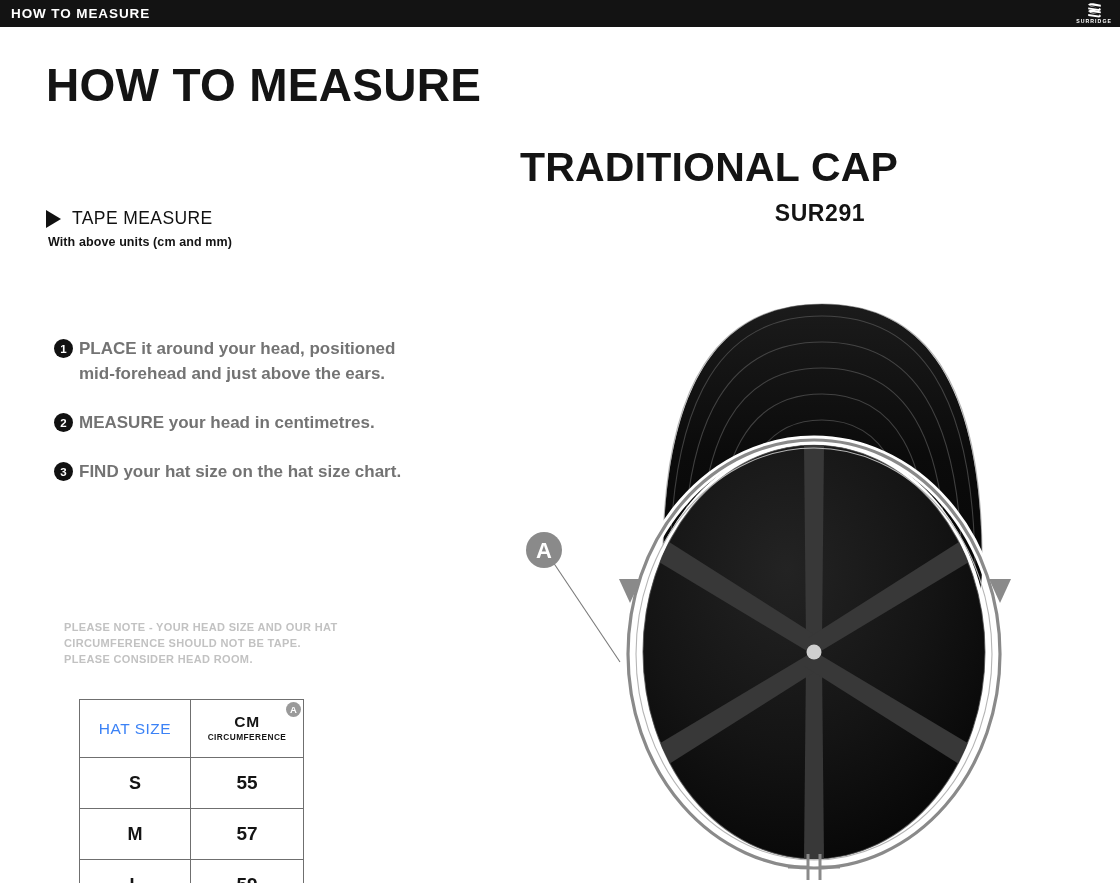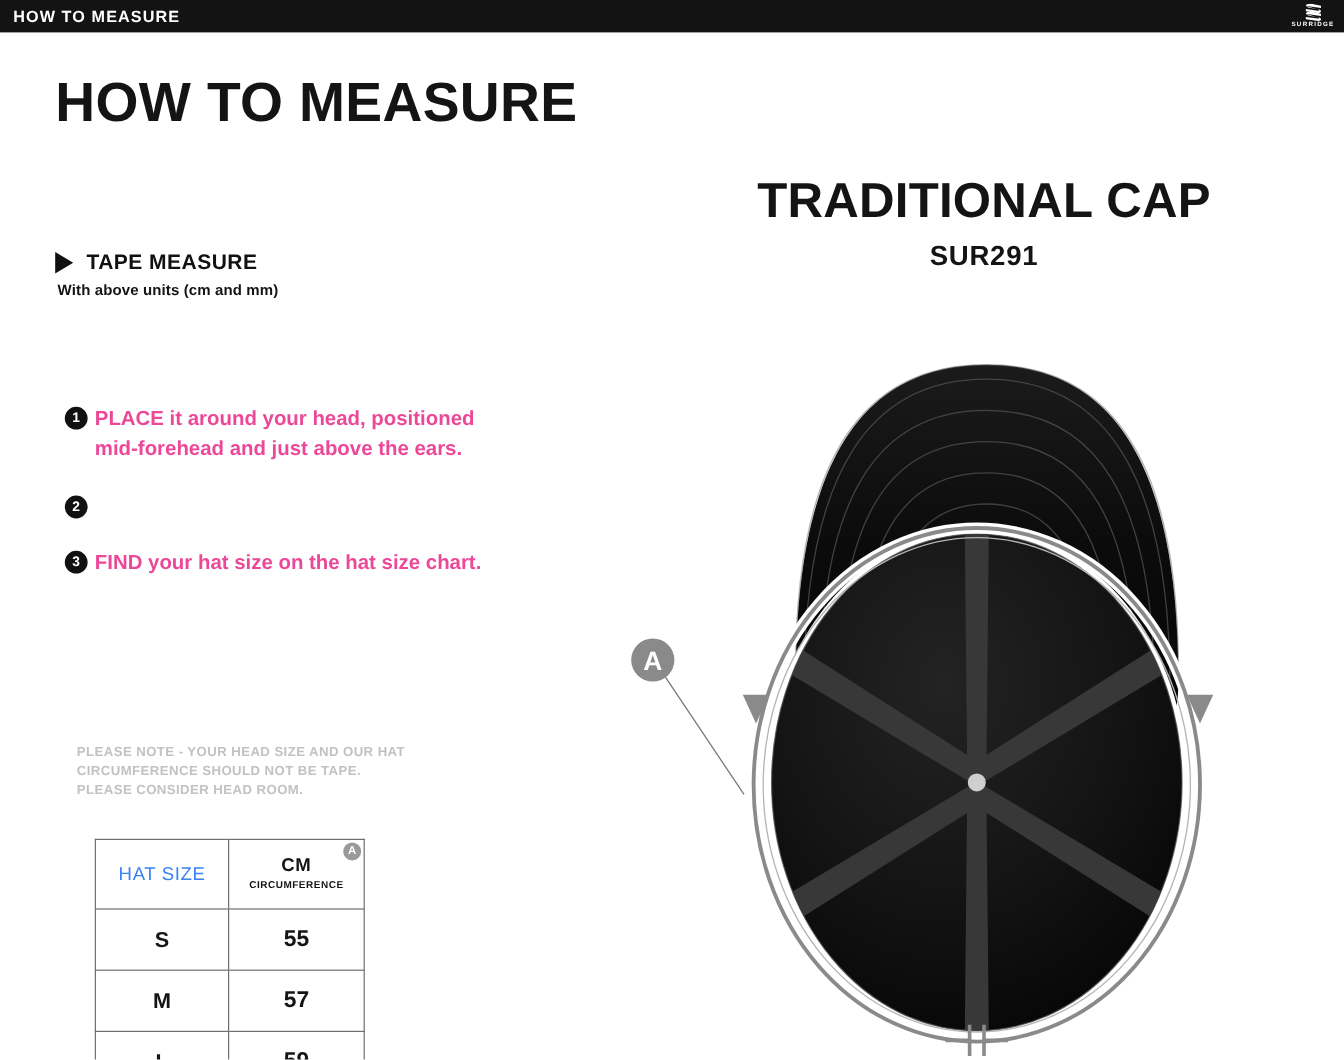--- a/index.html
+++ b/index.html
@@ -86,21 +86,21 @@
   }
   .tri-icon {
     width: 0; height: 0;
     border-left: 15px solid #111111;
     border-top: 9px solid transparent;
     border-bottom: 9px solid transparent;
     margin-right: 11px;
   }
   .tool-name {
     font-size: 17.5px;
-    font-weight: bold;
+    font-weight: normal;
     letter-spacing: 0.4px;
     line-height: 1;
   }
   .tool-sub {
     position: absolute;
     left: 48px; top: 209px;
     font-size: 12.5px;
     font-weight: bold;
     letter-spacing: 0.1px;
     line-height: 1;
@@ -129,21 +129,21 @@
     display: flex;
     align-items: center;
     justify-content: center;
     margin-top: 3px;
     margin-right: 6px;
   }
   .step-text {
     font-size: 17px;
     font-weight: bold;
     line-height: 1.48;
-    color: #ec4899;
+    color: #737373;
     max-width: 330px;
   }
 
   .note {
     position: absolute;
     left: 64px; top: 592px;
     font-size: 11px;
     font-weight: bold;
     letter-spacing: 0.35px;
     line-height: 1.46;
@@ -218,21 +218,21 @@
   .right-col {
     position: absolute;
     left: 520px; top: 27px;
     width: 600px;
     height: 856px;
   }
   .prod-title {
     position: absolute;
     left: 0; top: 120px;
     width: 600px;
-    text-align: center;
+    text-align: left;
     font-size: 41px;
     font-weight: bold;
     letter-spacing: 0.2px;
     line-height: 1;
     color: #141414;
   }
   .prod-code {
     position: absolute;
     left: 0; top: 175px;
     width: 600px;
@@ -278,20 +278,21 @@
   </div>
   <div class="tool-sub">With above units (cm and mm)</div>
 
   <div class="steps">
     <div class="step">
       <div class="step-num">1</div>
       <div class="step-text">PLACE it around your head, positioned mid-forehead and just above the ears.</div>
     </div>
     <div class="step">
       <div class="step-num">2</div>
+      <div class="step-text">MEASURE your head in centimetres.</div>
     </div>
     <div class="step">
       <div class="step-num">3</div>
       <div class="step-text">FIND your hat size on the hat size chart.</div>
     </div>
   </div>
 
   <div class="note">
     <div>PLEASE NOTE - YOUR HEAD SIZE AND OUR HAT</div>
     <div>CIRCUMFERENCE SHOULD NOT BE TAPE.</div>

